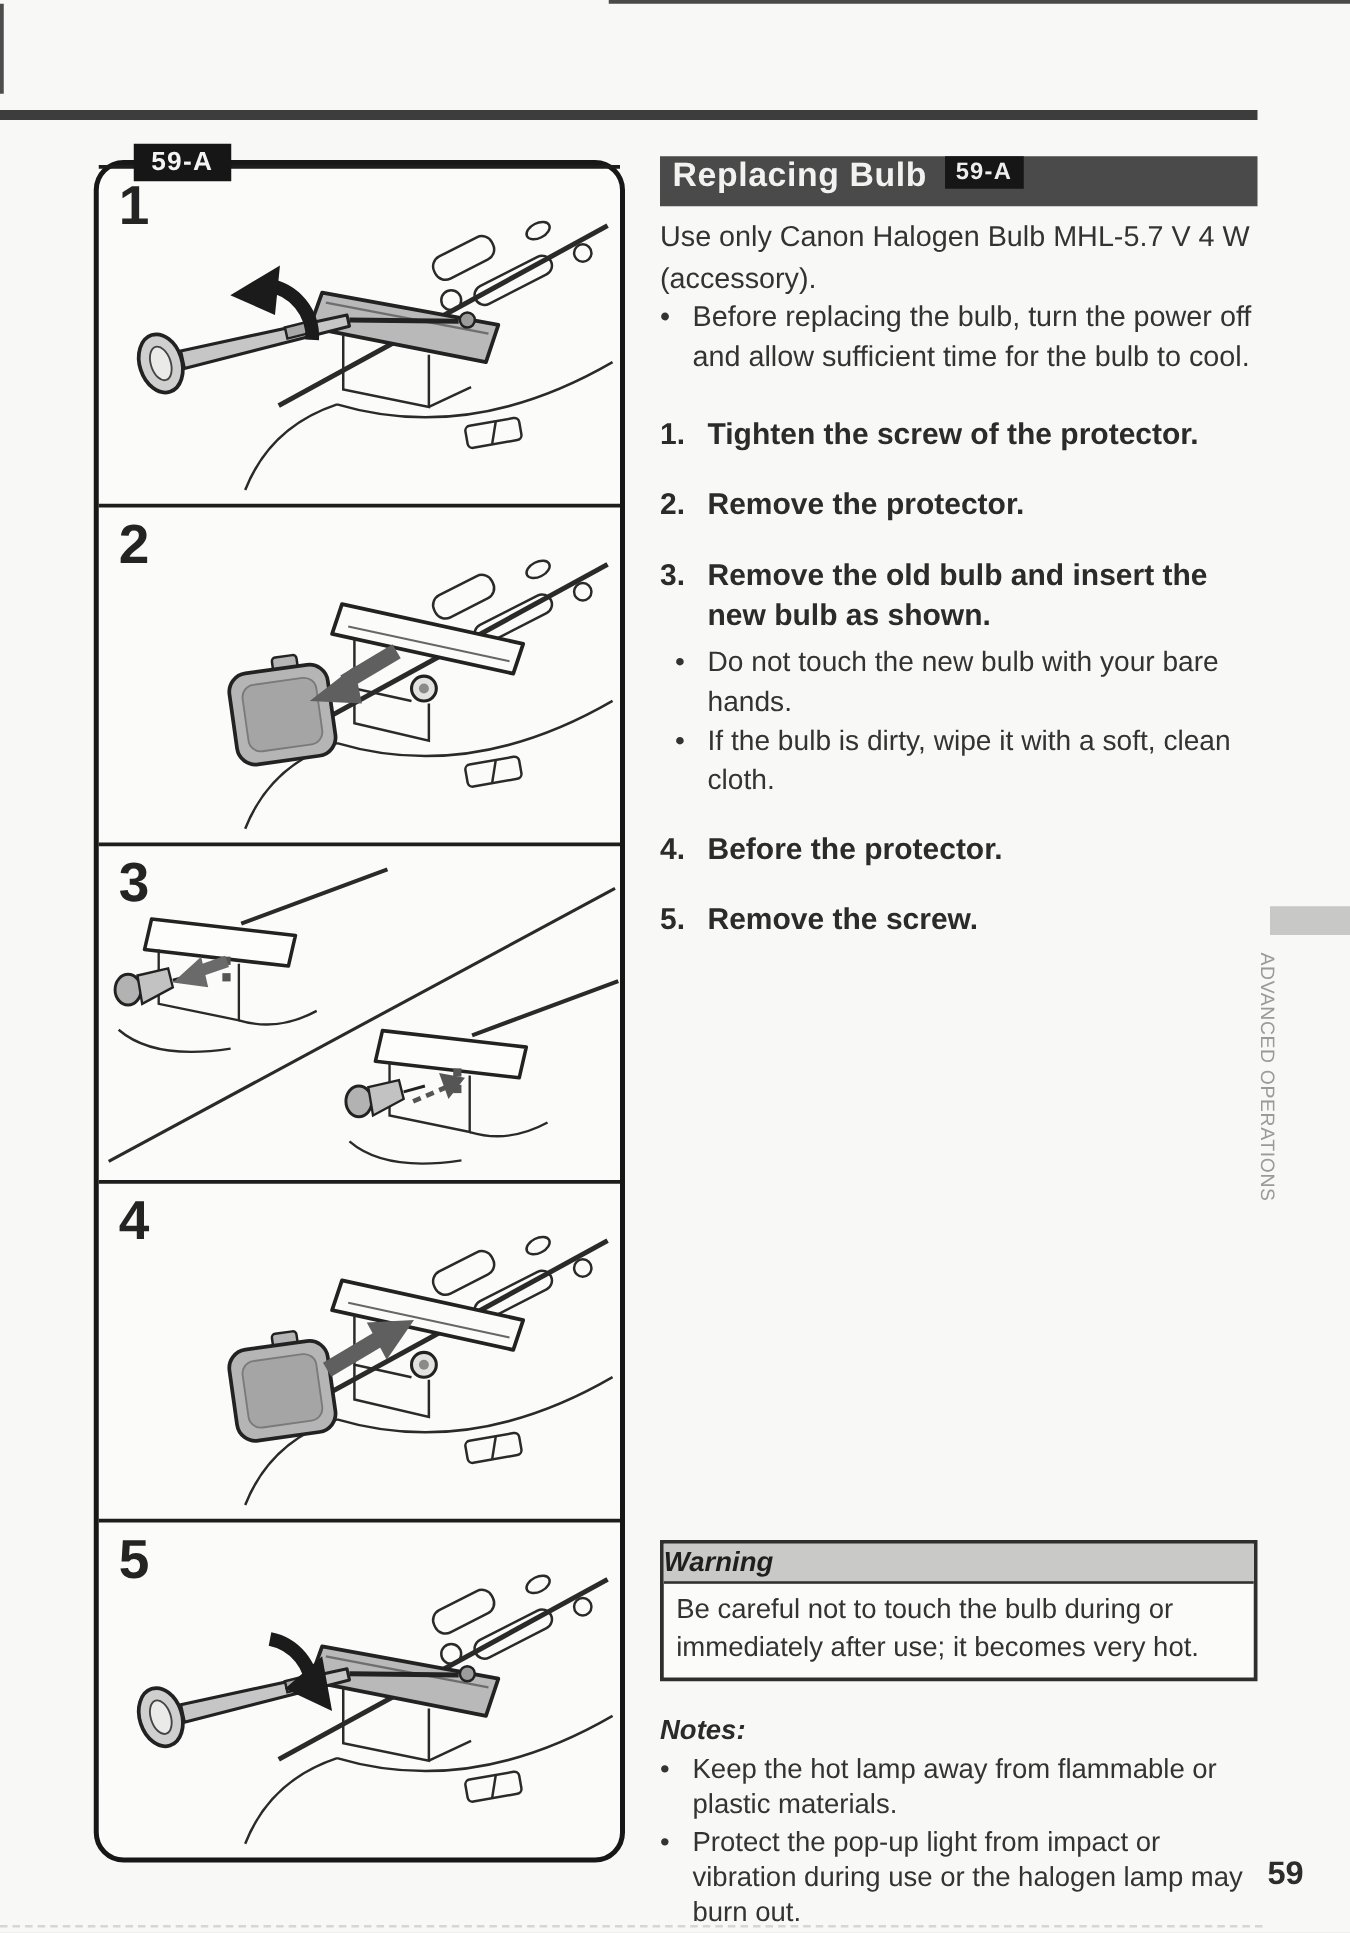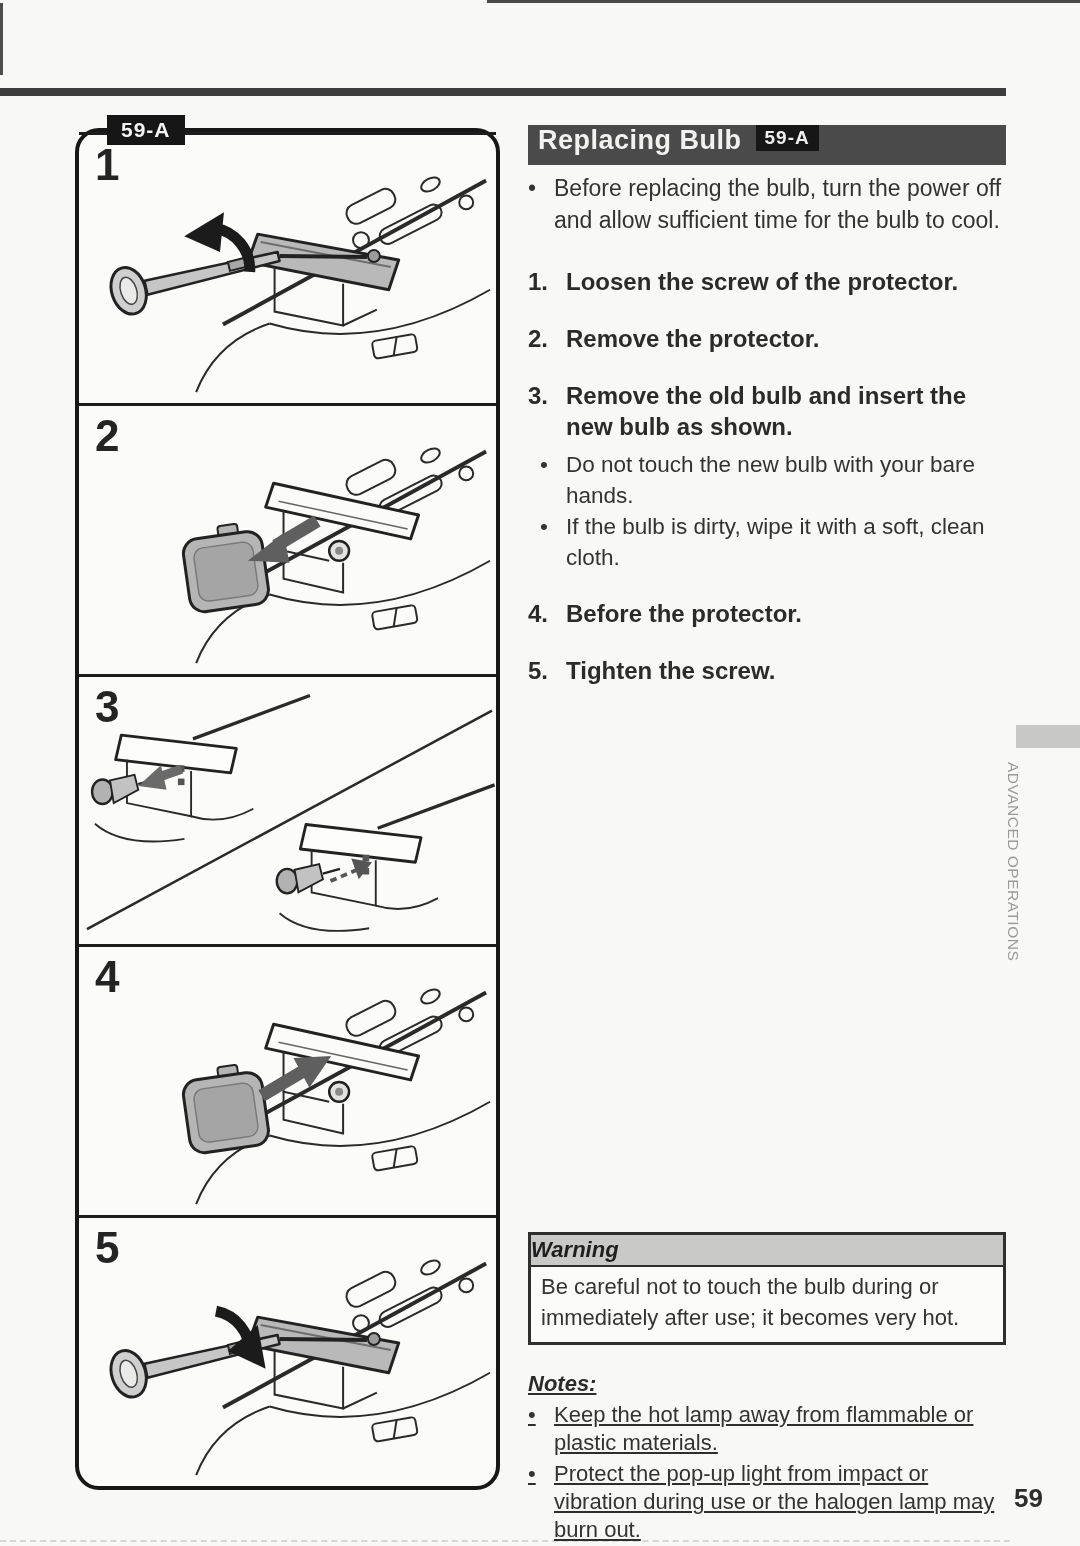--- a/index.html
+++ b/index.html
@@ -64,21 +64,21 @@
   .step-bullets .bullet{font-size:22.5px;}
 
   
   .bottom-col{position:absolute;left:528px;top:1232px;width:478px;}
   .warnbox{border:3px solid #2f2f2f;background:#fbfbfa;}
   .warnbox .wh{
     background:var(--warning_header);border-bottom:2px solid #2f2f2f;
     font-size:22px;font-weight:bold;font-style:italic;color:#1f1f1f;padding:2px 0;
   }
   .warnbox .wb{font-size:22px;line-height:1.4;color:#333;padding:5px 10px 8px 10px;}
-  .notes{margin-top:26px;text-decoration:underline;}
+  .notes{margin-top:26px;}
   .notes-title{font-size:22px;font-weight:bold;font-style:italic;color:#2b2b2b;margin-bottom:2px;}
   .notes .bullet{font-size:22px;line-height:1.27;color:#333;margin-top:4px;}
 
   
   .side-tab{position:absolute;left:1016px;top:725px;width:64px;height:23px;background:var(--tab);}
   .side-text{
     position:absolute;left:1004px;top:762px;height:300px;
     writing-mode:vertical-rl;font-size:15.5px;letter-spacing:.5px;color:var(--sidebar_text);
     white-space:nowrap;
   }
@@ -244,32 +244,33 @@
     </div>
   </div>
 
   <div class="rcol">
     <div class="hbar">
       <span class="title">Replacing Bulb</span>
       <span class="ref">59-A</span>
     </div>
 
     <div class="intro">
+      <div class="body-text">Use only Canon Halogen Bulb MHL-5.7 V 4 W (accessory).</div>
       <ul class="bullet-list">
         <li class="bullet">
           <span class="dot">•</span>
           <span>Before replacing the bulb, turn the power off and allow sufficient time for the bulb to cool.</span>
         </li>
       </ul>
     </div>
 
     <div class="steps">
       <div class="step">
         <span class="n">1.</span>
-        <span>Loosen the screw of the protector.</span>
+        <span>Tighten the screw of the protector.</span>
       </div>
       <div class="step">
         <span class="n">2.</span>
         <span>Remove the protector.</span>
       </div>
       <div class="step">
         <span class="n">3.</span>
         <span>Remove the old bulb and insert the new bulb as shown.</span>
       </div>
       <ul class="bullet-list step-bullets">
@@ -281,21 +282,21 @@
           <span class="dot">•</span>
           <span>If the bulb is dirty, wipe it with a soft, clean cloth.</span>
         </li>
       </ul>
       <div class="step">
         <span class="n">4.</span>
         <span>Before the protector.</span>
       </div>
       <div class="step">
         <span class="n">5.</span>
-        <span>Tighten the screw.</span>
+        <span>Remove the screw.</span>
       </div>
     </div>
   </div>
 
   <div class="bottom-col">
     <div class="warnbox">
       <div class="wh">Warning</div>
       <div class="wb">Be careful not to touch the bulb during or immediately after use; it becomes very hot.</div>
     </div>
 

